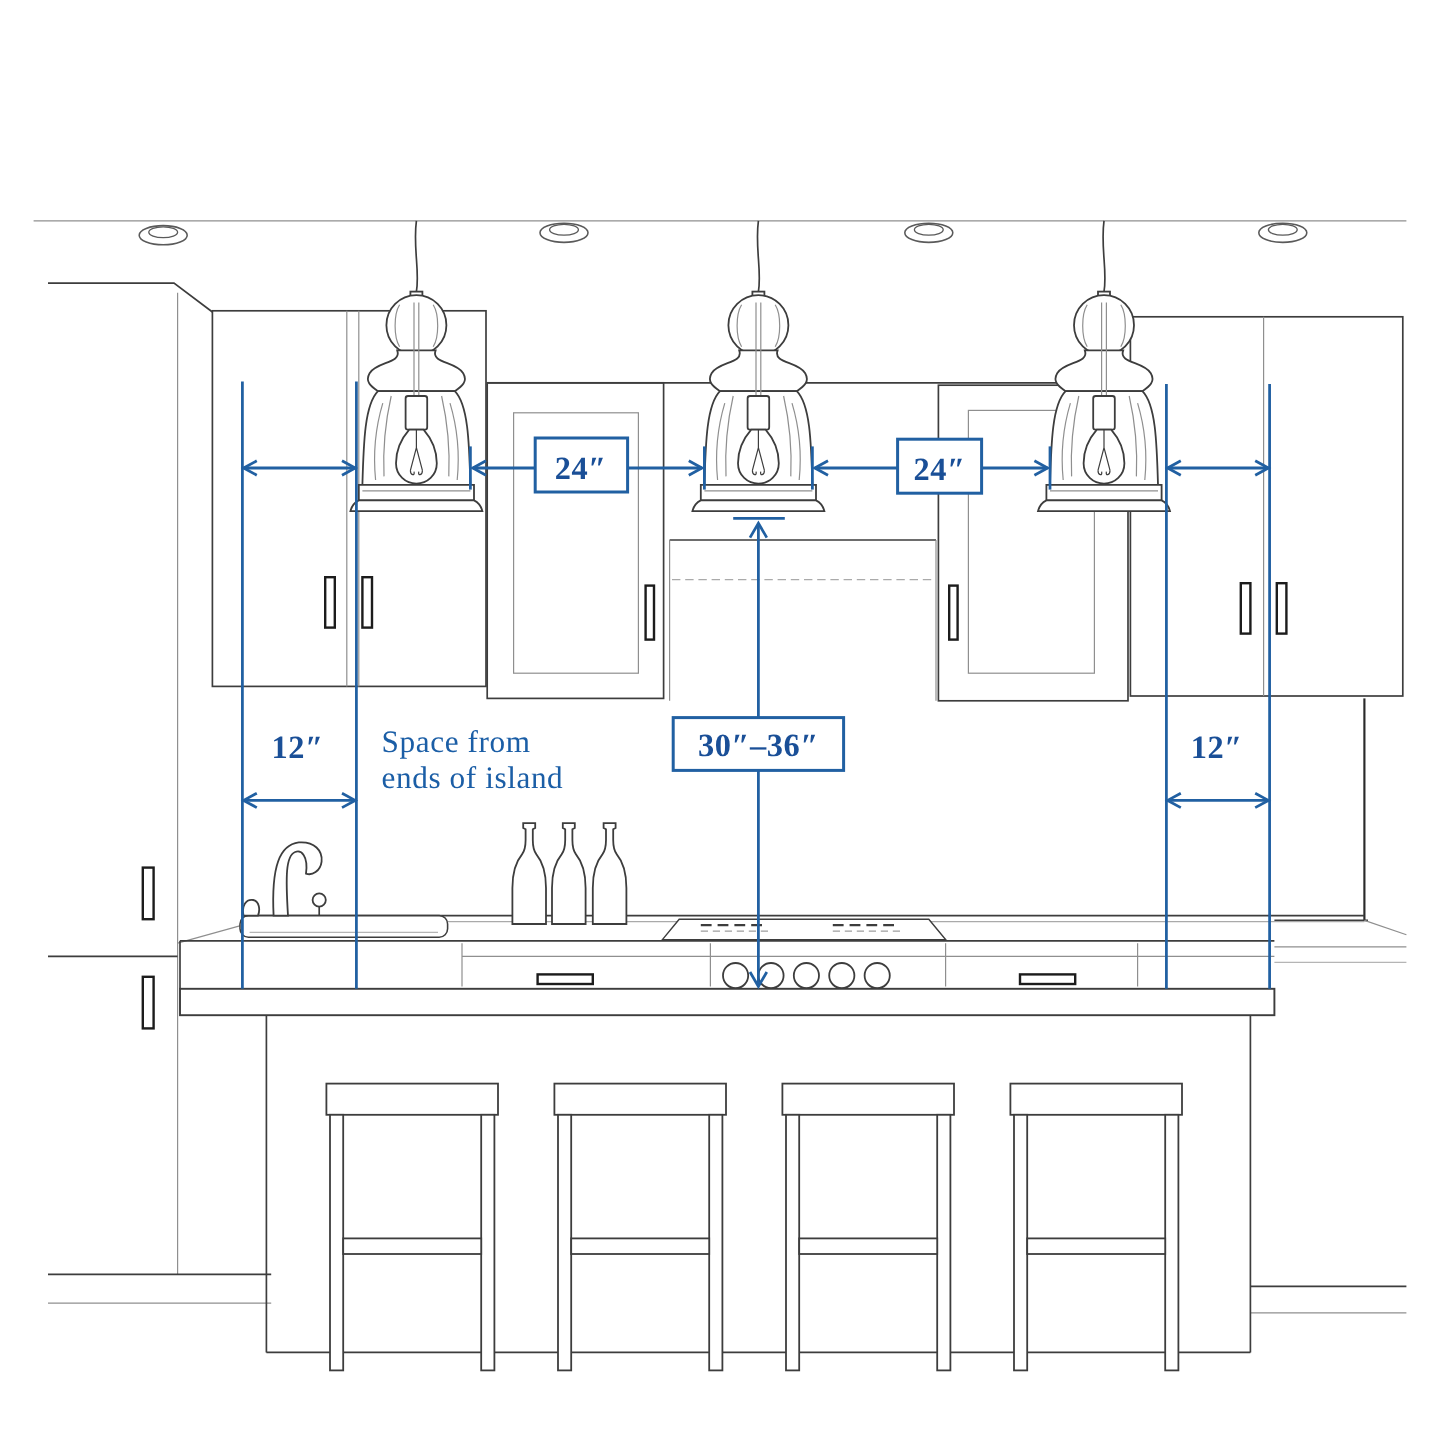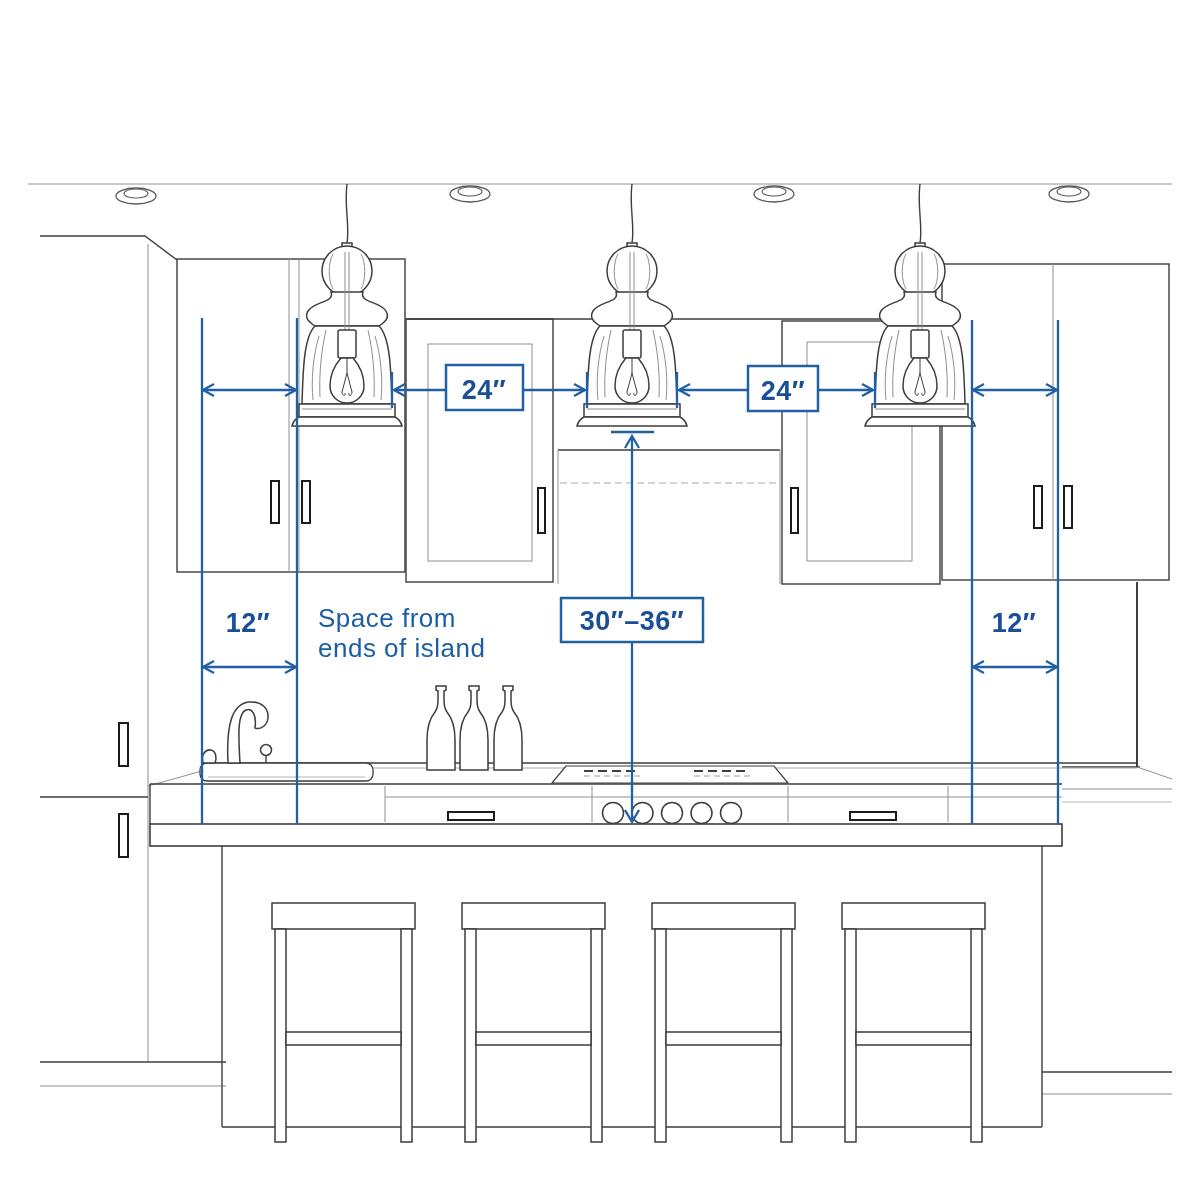--- a/index.html
+++ b/index.html
@@ -1,17 +1,17 @@
 <!DOCTYPE html>
 <html><head>
 <meta charset="utf-8">
 <style>
   html,body{margin:0;padding:0;background:#fff;}
   .canvas{position:relative;width:1200px;height:1200px;background:#fff;overflow:hidden;
-          font-family:Liberation Sans, sans-serif;}
+          font-family:Liberation Serif, serif;}
   svg{display:block;}
   
   .sd{stroke:#3d3d3d;stroke-width:1.4;fill:none;}          
   .sd2{stroke:#2a2a2a;stroke-width:1.8;fill:none;}         
   .sl{stroke:#8f8f8f;stroke-width:1;fill:none;}            
   .sll{stroke:#b5b5b5;stroke-width:1;fill:none;}           
   .wf{fill:#ffffff;stroke:#3d3d3d;stroke-width:1.5;}       
   .hd{fill:#ffffff;stroke:#1c1c1c;stroke-width:2;}         
   
   .bl{stroke:#2160a2;stroke-width:2.3;fill:none;}

